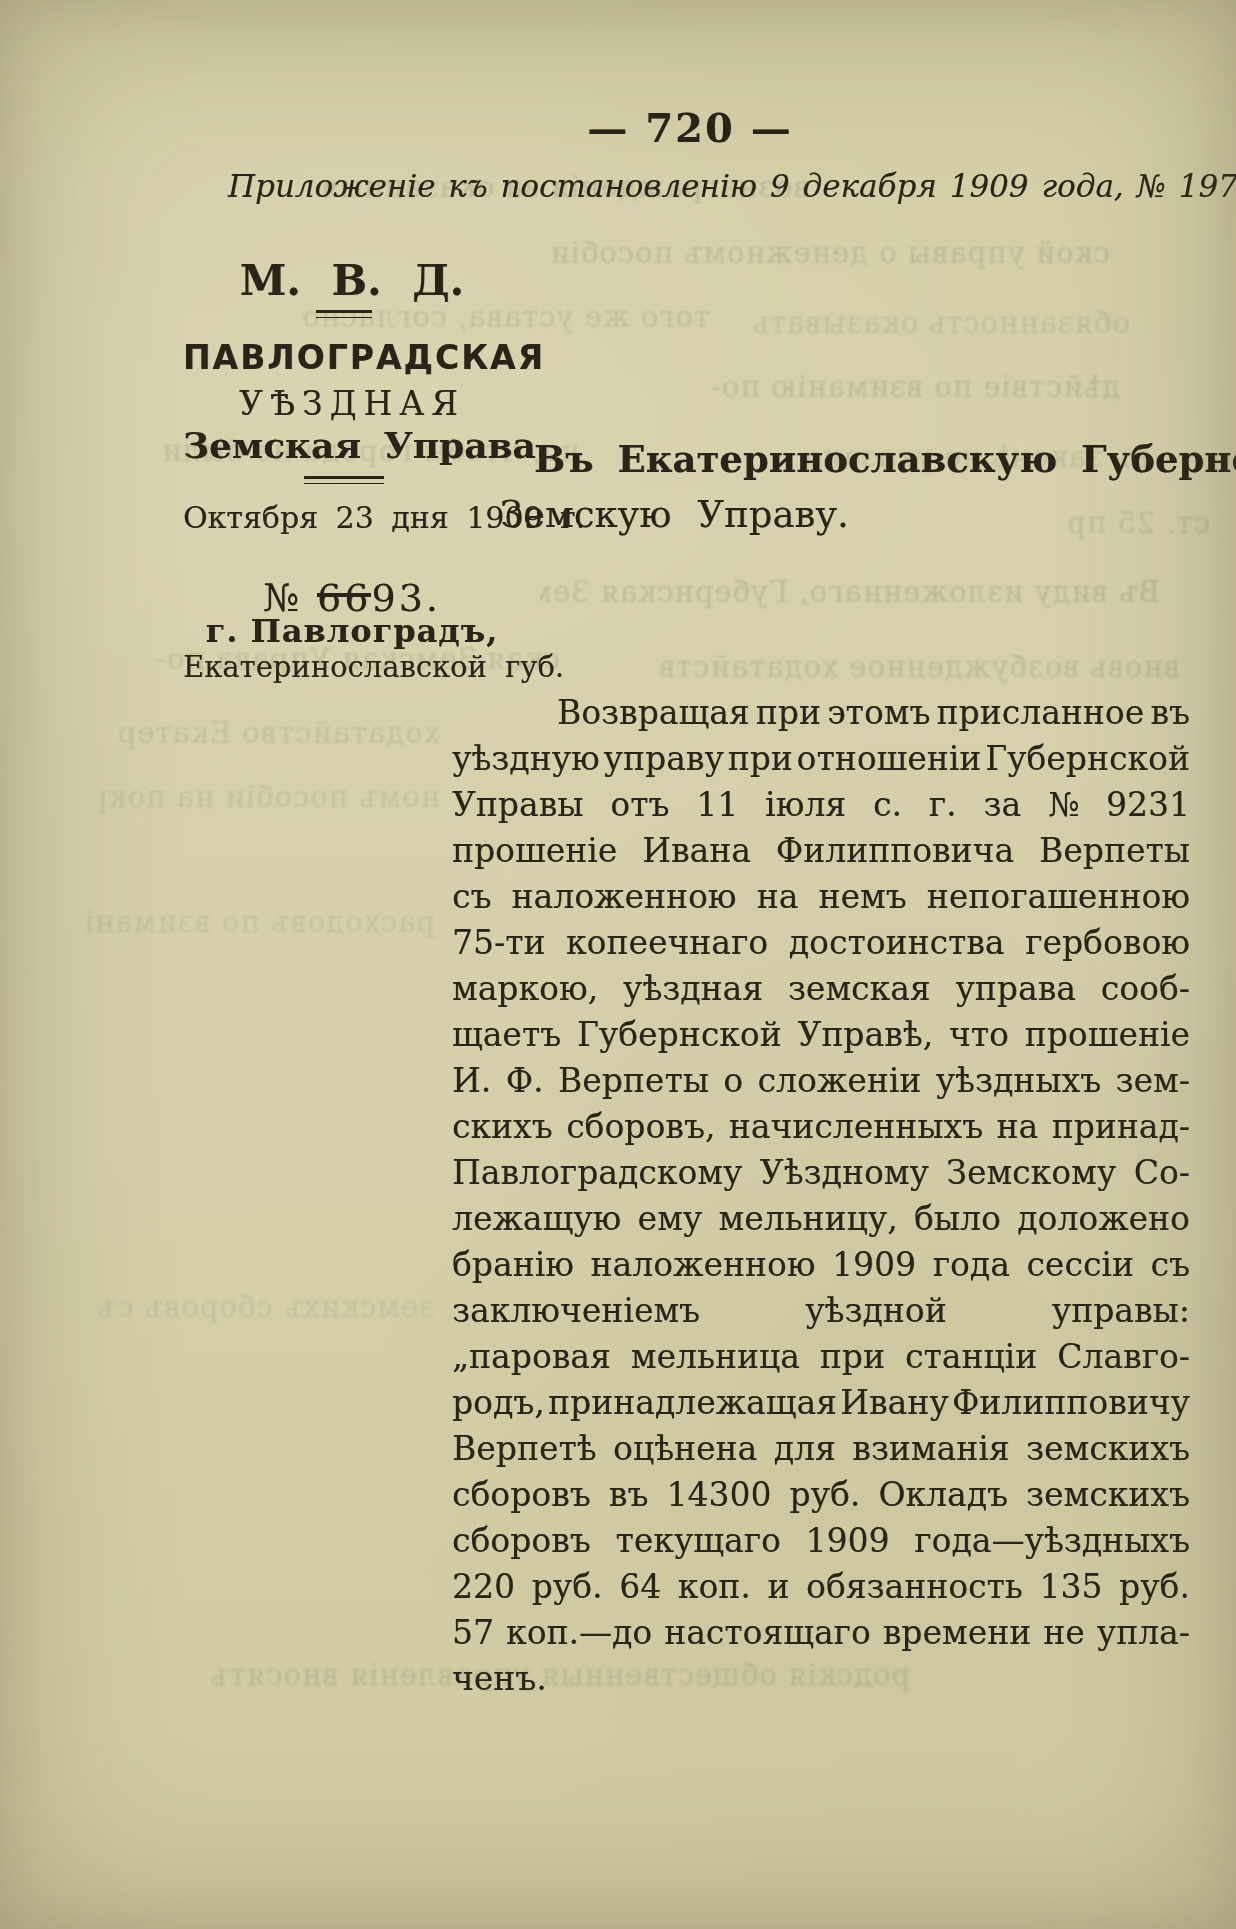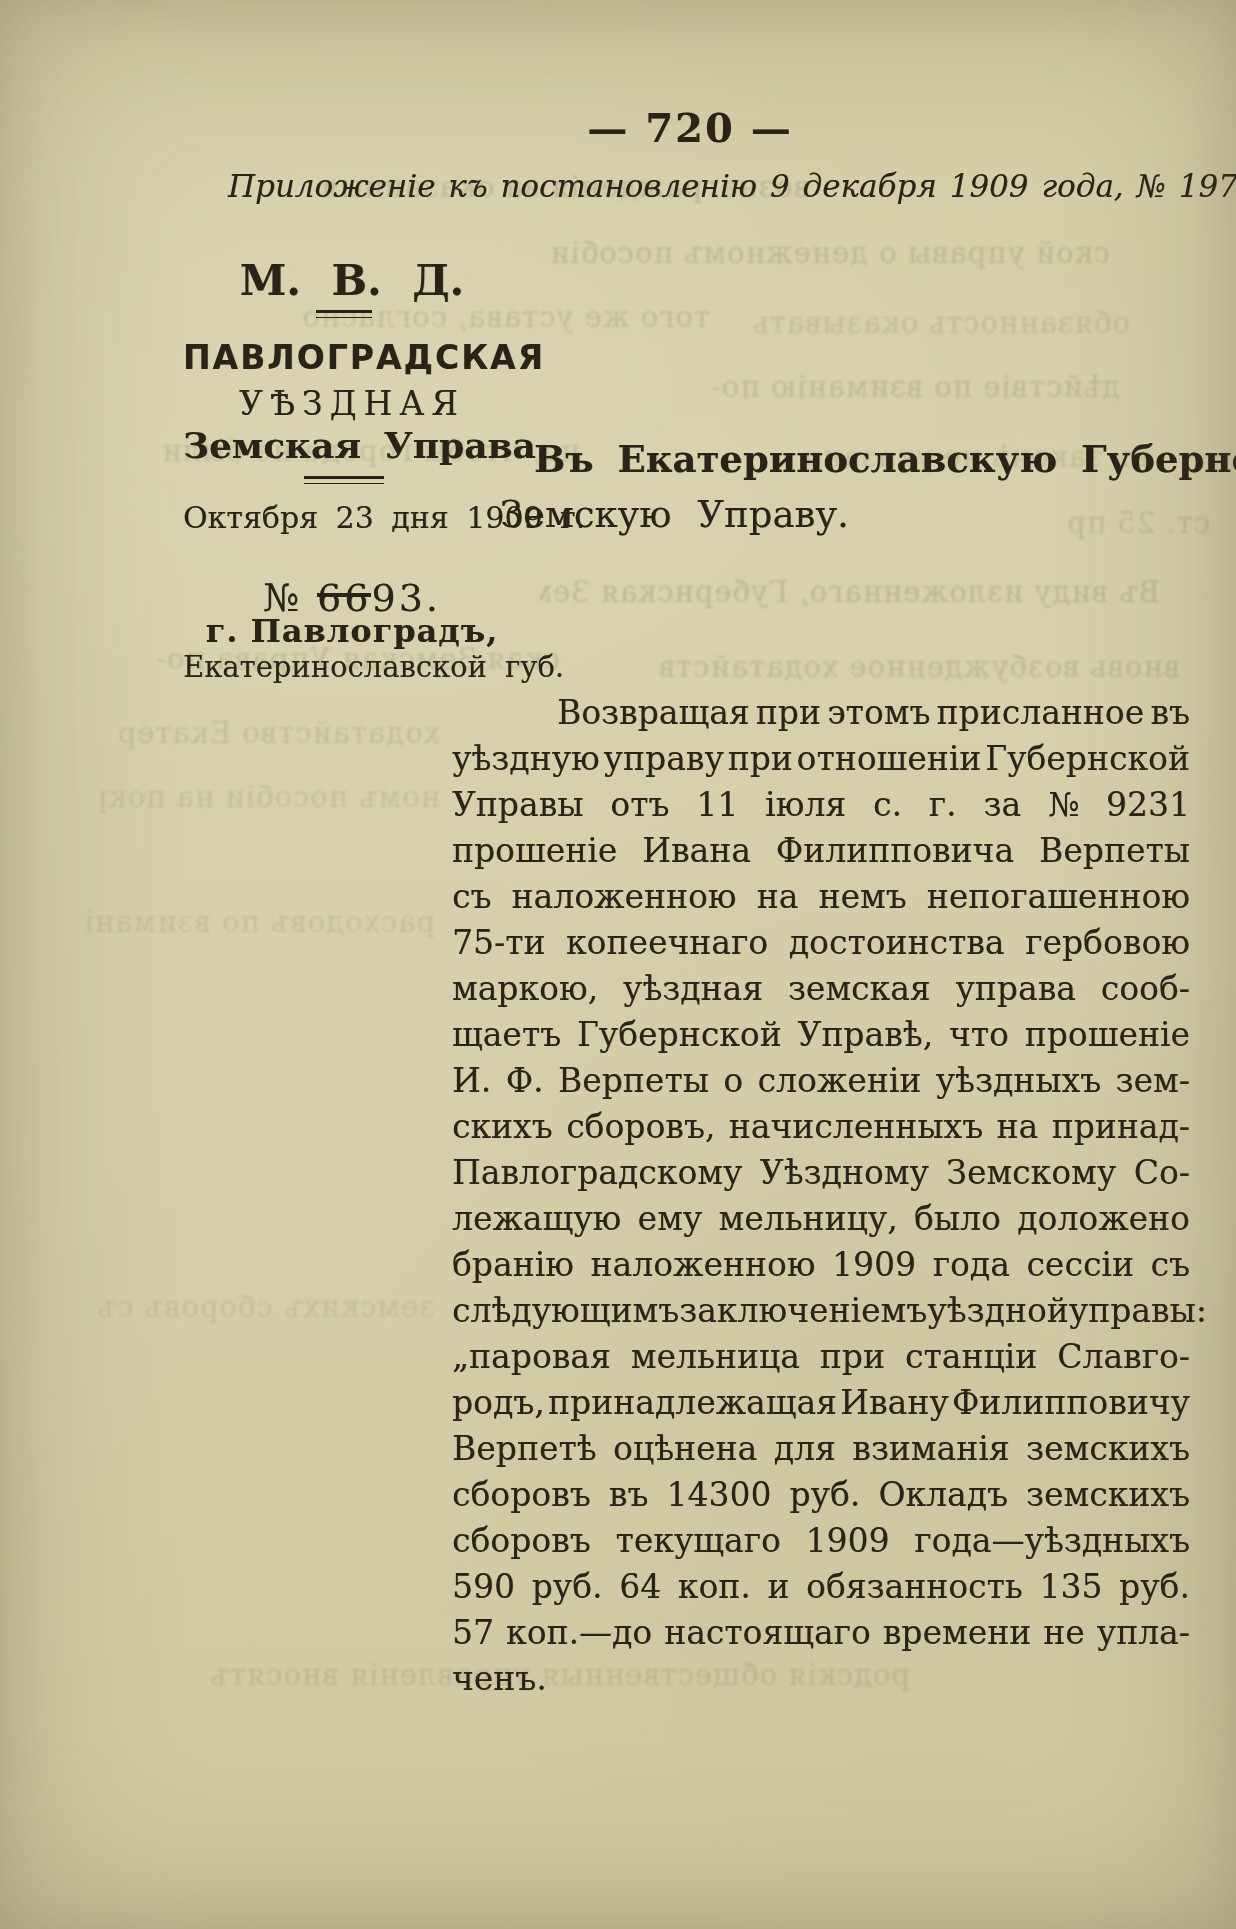--- a/index.html
+++ b/index.html
@@ -227,21 +227,20 @@
       </div>
       <div class="body-line">
         <span>бранію</span>
         <span>наложенною</span>
         <span>1909</span>
         <span>года</span>
         <span>сессіи</span>
         <span>съ</span>
       </div>
       <div class="body-line">
-        <span>слѣдующимъ</span>
         <span>заключеніемъ</span>
         <span>уѣздной</span>
         <span>управы:</span>
       </div>
       <div class="body-line">
         <span>„паровая</span>
         <span>мельница</span>
         <span>при</span>
         <span>станціи</span>
         <span>Славго-</span>
@@ -267,21 +266,21 @@
         <span>Окладъ</span>
         <span>земскихъ</span>
       </div>
       <div class="body-line">
         <span>сборовъ</span>
         <span>текущаго</span>
         <span>1909</span>
         <span>года—уѣздныхъ</span>
       </div>
       <div class="body-line">
-        <span>590</span>
+        <span>220</span>
         <span>руб.</span>
         <span>64</span>
         <span>коп.</span>
         <span>и</span>
         <span>обязанность</span>
         <span>135</span>
         <span>руб.</span>
       </div>
       <div class="body-line">
         <span>57</span>

